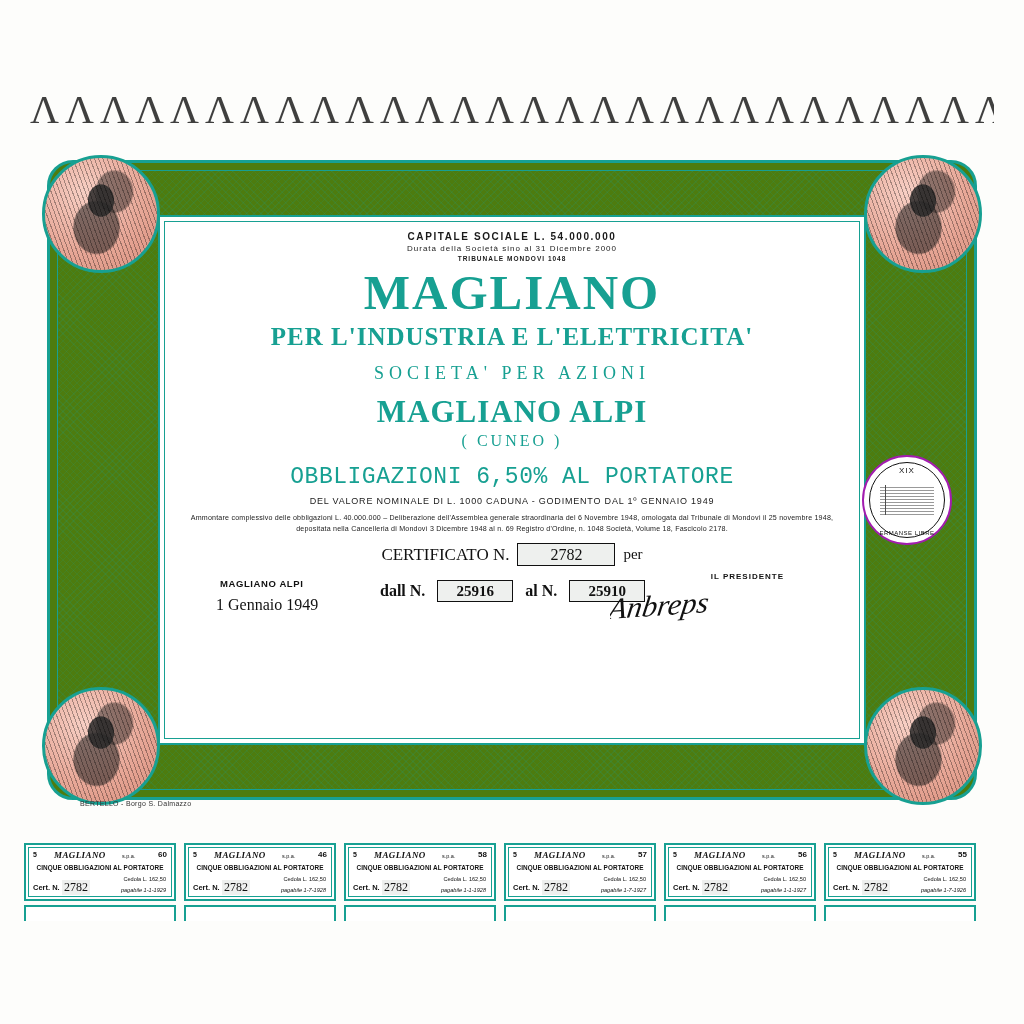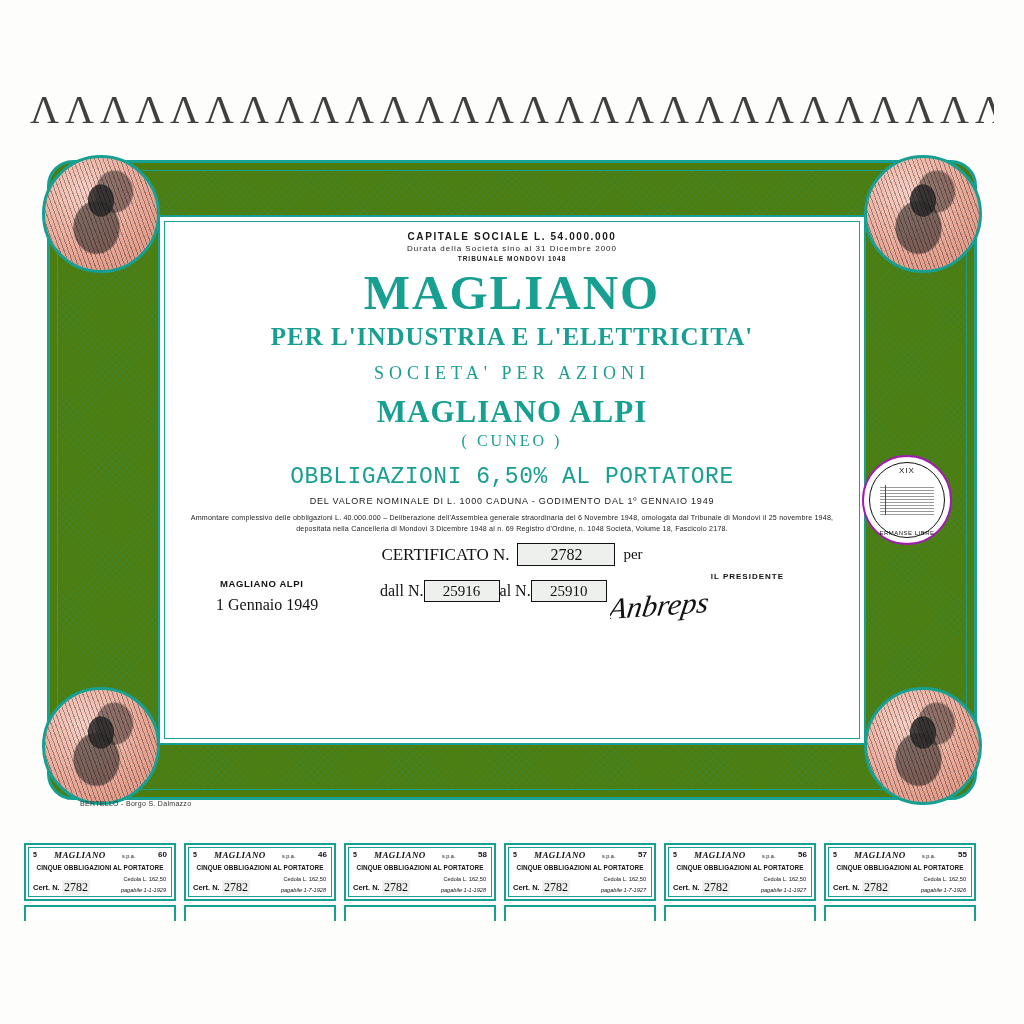--- a/index.html
+++ b/index.html
@@ -119,21 +119,21 @@
   .footrow{position:relative;height:58px;margin-top:6px;}
   .place{
     position:absolute;left:46px;top:6px;text-align:center;color:#111;
     font-family:"Liberation Sans",sans-serif;font-size:9.5px;font-weight:bold;letter-spacing:.6px;
   }
   .date{
     position:absolute;left:42px;top:24px;text-align:center;color:#111;
     font-family:"Liberation Serif",serif;font-size:16px;
   }
   .rangerow{
-    position:absolute;left:206px;top:8px;display:flex;align-items:center;gap:0;
+    position:absolute;left:206px;top:8px;display:flex;align-items:center;gap:12px;font-weight:bold;
   }
   .rangelabel{font-family:"Liberation Serif",serif;font-size:16px;color:#111;}
   .rangebox{
     border:1px solid #111;min-width:74px;height:20px;line-height:20px;text-align:center;
     font-family:"Liberation Serif",serif;font-size:15px;background:#eef0ee;color:#111;
   }
   .presidente{
     position:absolute;right:66px;top:0;font-size:8px;letter-spacing:1px;color:#111;font-weight:bold;
   }
   .sigwrap{position:absolute;right:10px;top:12px;width:230px;height:40px;overflow:hidden;}

